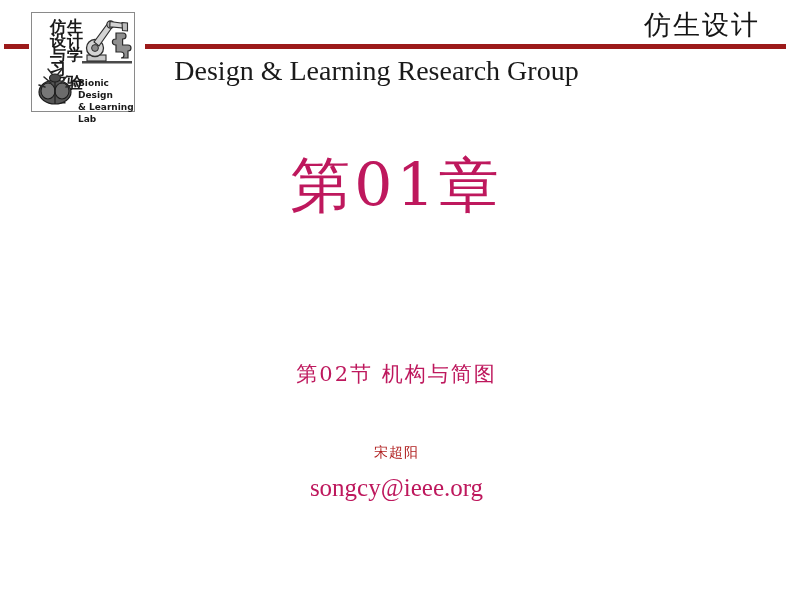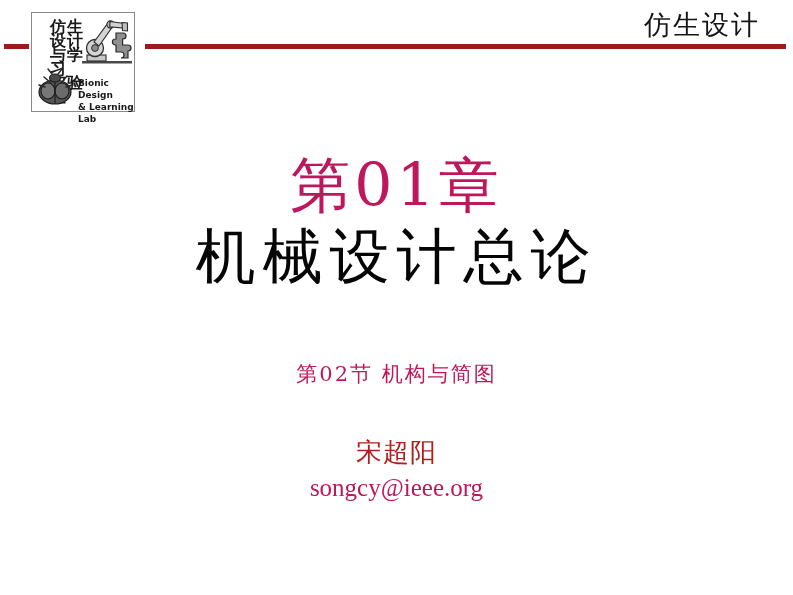--- a/index.html
+++ b/index.html
@@ -153,21 +153,21 @@
   }
 
   
   .author-name {
     position: absolute;
     left: 0;
     right: 0;
     top: 438px;
     text-align: center;
     font-family: "DejaVu Serif", "Liberation Serif", serif;
-    font-size: 26px;
+    font-size: 14px;
     line-height: 28px;
     letter-spacing: 1px;
     color: #b01f1f;
     white-space: nowrap;
   }
   .author-email {
     position: absolute;
     left: 0;
     right: 0;
     top: 472px;
@@ -219,24 +219,24 @@
       <path d="M9 10 L16 16 M32 9 L26 16 M4 18 L10 20 M38 18 L31 20" stroke="#2a2a2a" stroke-width="1.6" fill="none" stroke-linecap="round"></path>
       <ellipse cx="20" cy="11" rx="5.5" ry="4" fill="#4a4a4a" stroke="#1d1d1d" stroke-width="1.1"></ellipse>
       <path d="M17 7 L13 2 M23 7 L27 2" stroke="#2a2a2a" stroke-width="1.5" stroke-linecap="round"></path>
     </svg>
 
     <div class="logo-en">Bionic Design
 &amp; Learning Lab</div>
   </div>
 
   <div class="hdr-cn">仿生设计</div>
+  <div class="hdr-en">Design &amp; Learning Research Group</div>
 
   <div class="title-wrap">
     <div class="title-line1">第01章</div>
-    <div class="title-line2">机械设计总论</div>
   </div>
 
   <div class="section-line">第02节 机构与简图</div>
 
   <div class="author-name">宋超阳</div>
   <div class="author-email">songcy@ieee.org</div>
 
 </div>
 
 </body></html>

